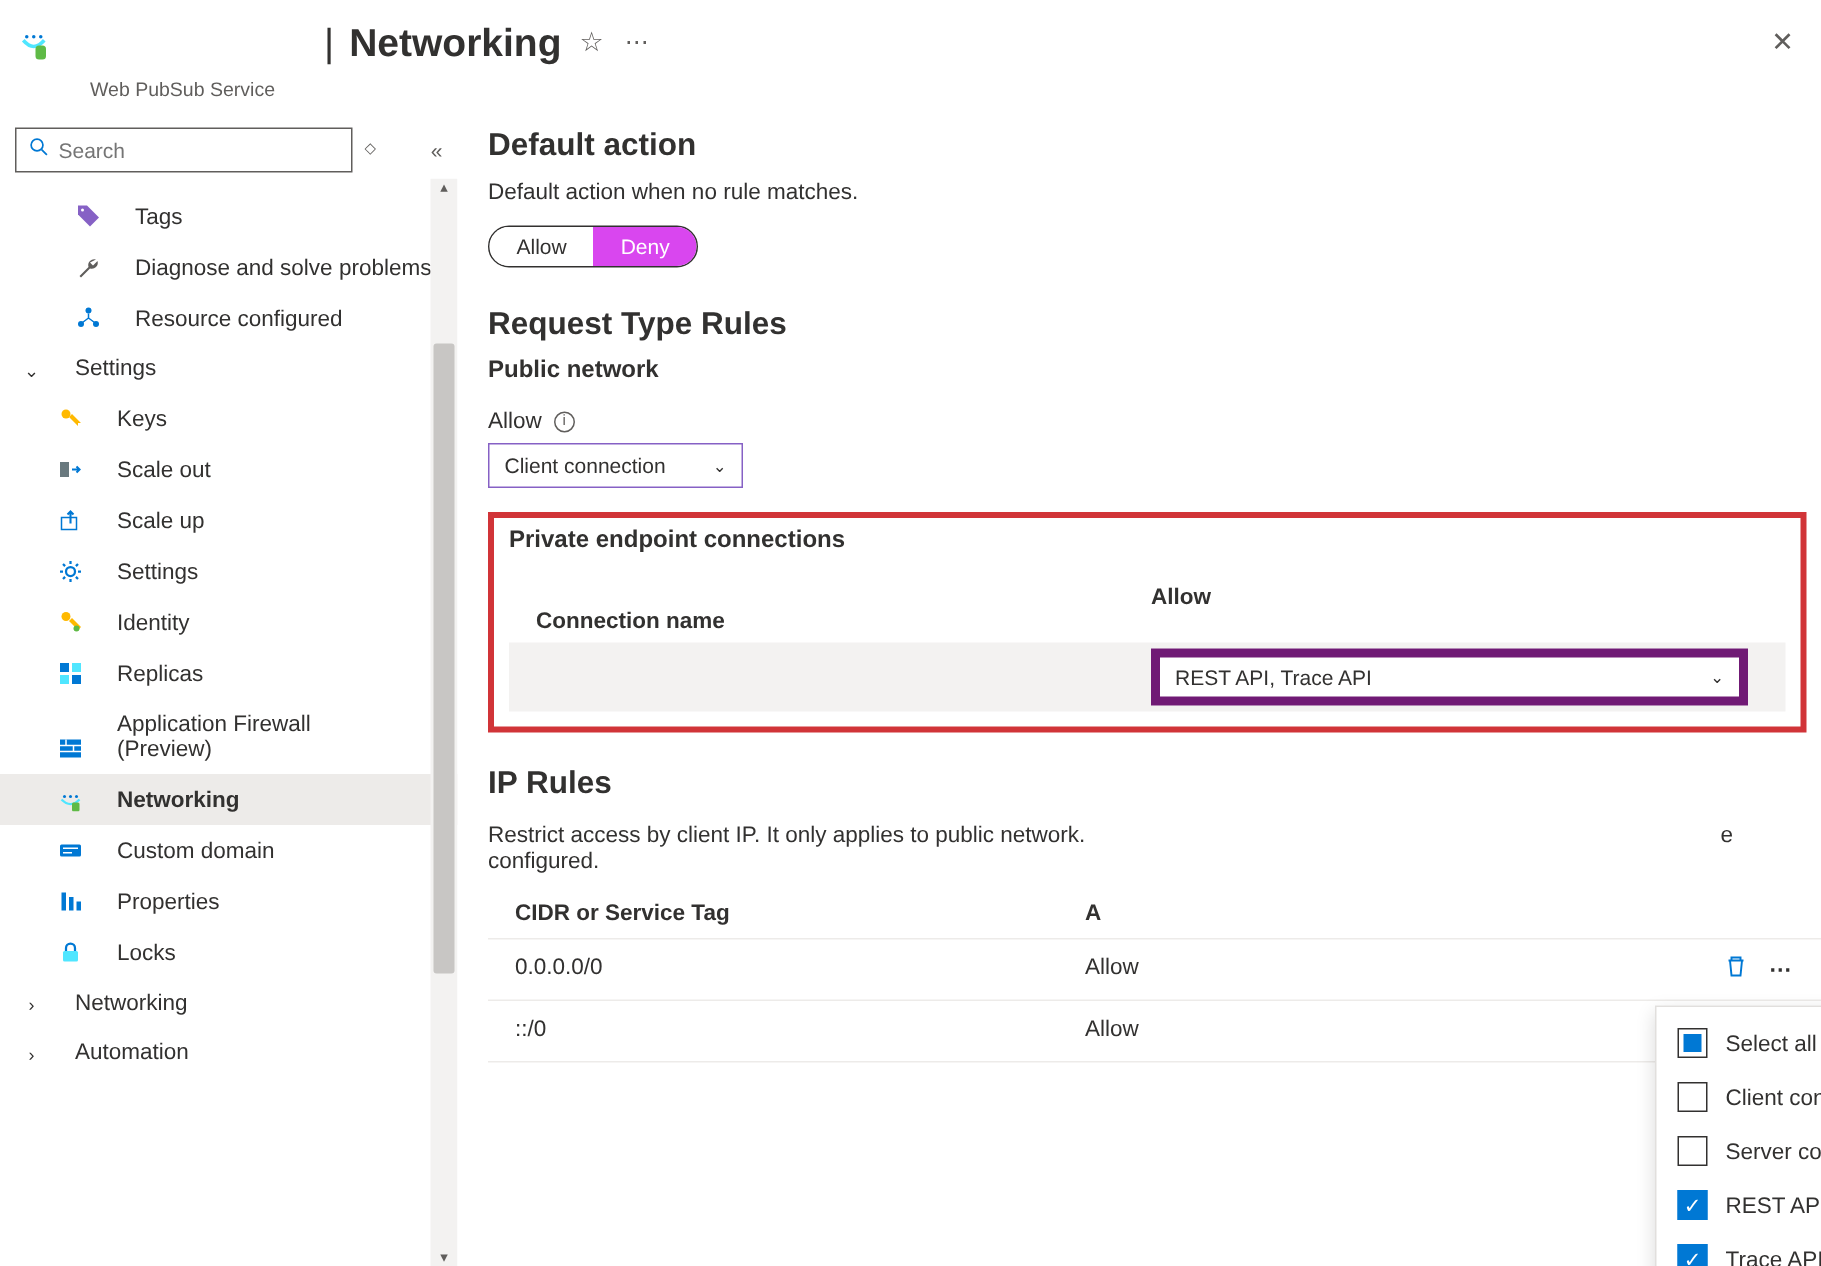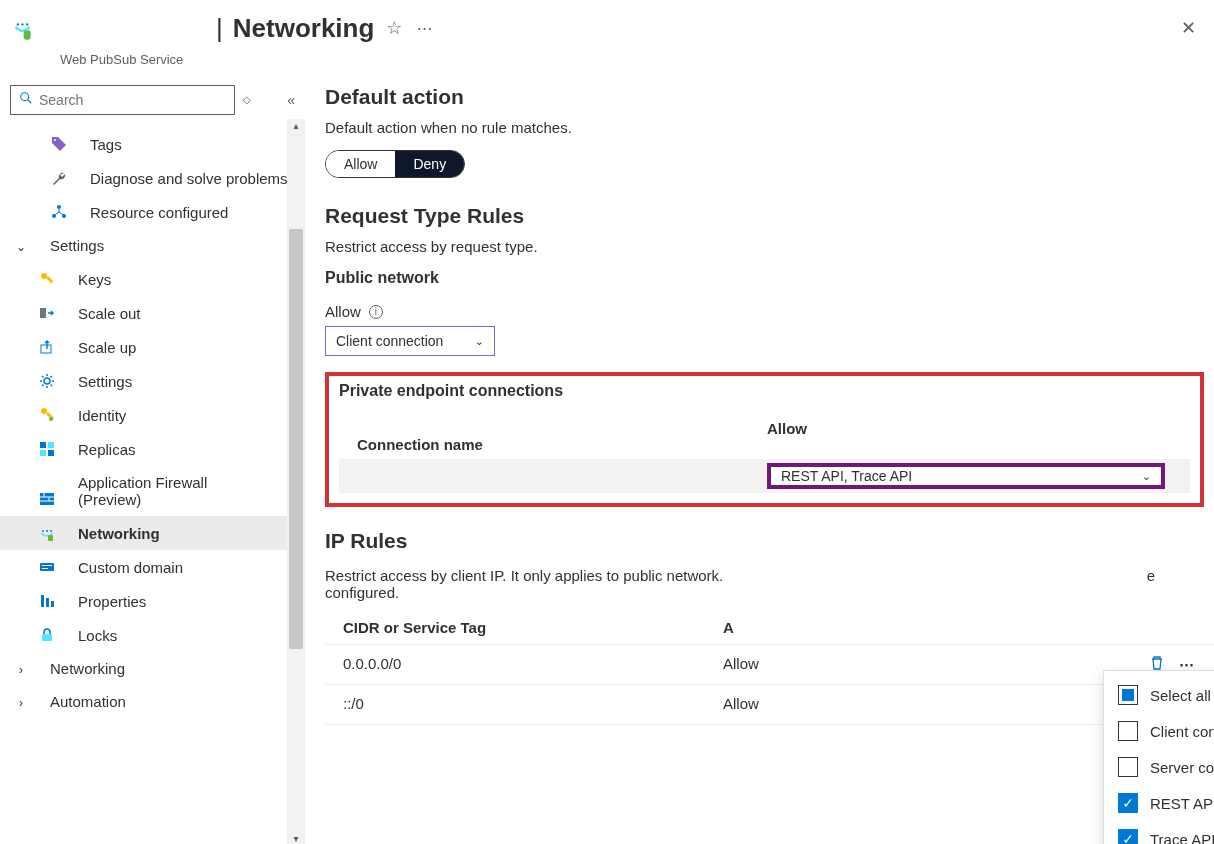--- a/index.html
+++ b/index.html
@@ -42,34 +42,34 @@
 .main { flex:1; overflow:auto; padding:0 0 0 20px; position:relative;}
 .toolbar { display:flex; align-items:center; gap:18px; padding:14px 0 10px 18px;}
 .tool-btn { display:flex; align-items:center; gap:8px; color:#323130; font-size:15px; cursor:pointer;}
 .tool-btn .ico{ color:#0078d4; }
 .section-title { font-size:21px; font-weight:700; margin:12px 0 10px 0;}
 .section-sub { font-size:15px; color:#323130; margin-bottom:14px;}
 .section-sub.small{ font-weight:600; font-size:16px; margin-top:6px;}
 .toggle-pill { display:inline-flex; border:1px solid #323130; border-radius:18px; overflow:hidden; height:28px;}
 .toggle-pill span{ padding:3px 18px; font-size:14px; display:flex; align-items:center; cursor:pointer;}
 .toggle-pill .off{ background:#fff; color:#323130;}
-.toggle-pill .on{ background:#0f172a; color:#fff;}
+.toggle-pill .on{ background:#d946ef; color:#fff;}
 .field-label { font-size:15px; margin:16px 0 6px 0; display:flex; align-items:center; gap:8px;}
 .info-icon { width:14px; height:14px; border:1px solid #605e5c; border-radius:50%; font-size:10px; display:inline-flex; align-items:center; justify-content:center; color:#605e5c;}
 .dropdown { border:1px solid #8661c5; height:30px; display:inline-flex; align-items:center; padding:0 10px; gap:10px; min-width:170px; font-size:14px; cursor:pointer; background:#fff;}
 .dropdown .dd-chev{ margin-left:auto; font-size:11px;}
 
 .red-box { border:4px solid #d13438; padding:6px 10px 10px 10px; margin-top:16px; margin-right:10px;}
 .pec-title { font-size:16px; font-weight:600; }
 .pec-grid { width:100%; margin-top:14px;}
 .pec-head { display:flex; font-weight:600; font-size:15px; padding:6px 18px;}
 .pec-head .c1{ flex:0 0 410px;margin-top:16px;} .pec-head .c2{ flex:1;}
 .pec-row { display:flex; padding:4px 18px; background:#f3f2f1; align-items:center;}
 .pec-row .c1{ flex:0 0 410px;} .pec-row .c2{ flex:1;}
-.dd-wide { border:4px solid #701a75; width:398px; height:26px; display:flex; align-items:center; padding:0 10px; font-size:14px; background:#fff; cursor:pointer;}
+.dd-wide { border:6px solid #701a75; width:398px; height:38px; display:flex; align-items:center; padding:0 10px; font-size:14px; background:#fff; cursor:pointer;}
 .dd-wide .dd-chev{ margin-left:auto; font-size:11px;}
 
 .dd-menu { position:absolute; left:798px; top:597px; width:406px; background:#fff; border:1px solid #e1dfdd; box-shadow:0 4px 12px rgba(0,0,0,0.15); padding:6px 0; z-index:10;}
 .dd-opt { display:flex; align-items:center; gap:12px; padding:8px 14px; font-size:15px; cursor:pointer;}
 .chk { width:20px; height:20px; border:1px solid #323130; display:flex; align-items:center; justify-content:center; }
 .chk.semi{ background:#fff;} .chk.semi .inner{ width:12px; height:12px; background:#0078d4;}
 .chk.on{ background:#0078d4; border-color:#0078d4; color:#fff; font-size:14px;}
 .chk.off{ background:#fff;}
 
 .ip-desc { font-size:15px; margin:14px 0 8px 0; max-width:820px;}
@@ -286,21 +286,20 @@
     <div class="main">
 
       <h2 class="section-title">Default action</h2>
       <div class="section-sub">Default action when no rule matches.</div>
       <div class="toggle-pill">
         <span class="off">Allow</span>
         <span class="on">Deny</span>
       </div>
 
       <h2 class="section-title" style="margin-top:26px;">Request Type Rules</h2>
-      <div class="section-sub">Restrict access by request type.</div>
       <div class="section-sub small">Public network</div>
       <div class="field-label">
         <span>Allow</span>
         <span class="info-icon">i</span>
       </div>
       <div class="dropdown">
         <span>Client connection</span>
         <span class="dd-chev">⌄</span>
       </div>
 

